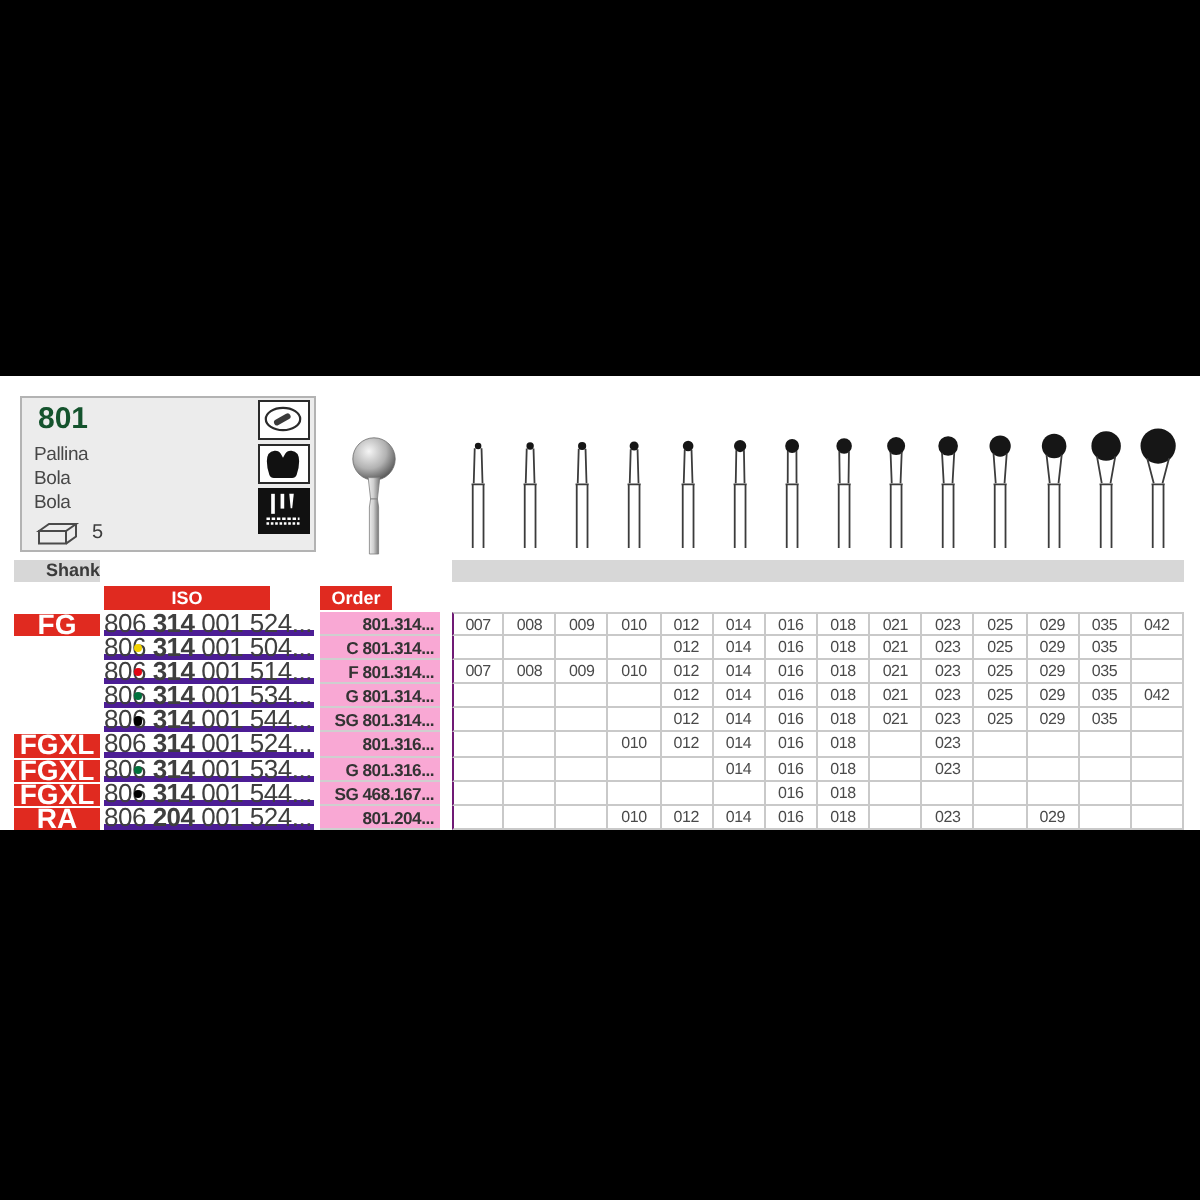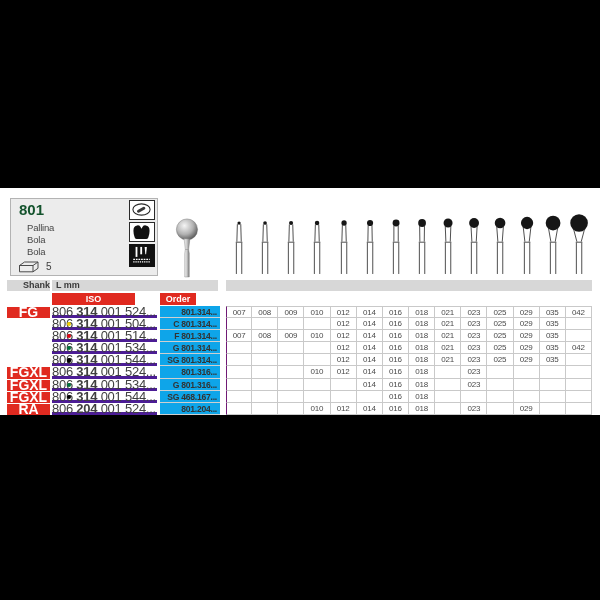--- a/index.html
+++ b/index.html
@@ -9,21 +9,21 @@
     font-family:"Liberation Sans", sans-serif;
   }
   .band{position:absolute;left:0;top:188px;width:600px;height:227px;background:#fff}
 
   
   .infobox{
     position:absolute;left:10px;top:10px;width:148px;height:78px;
     background:#ececec;border:1px solid #b3b3b3;box-sizing:border-box;
   }
   .prodnum{position:absolute;left:8px;top:2px;font-size:15px;font-weight:bold;color:#14532d}
-  .namel{position:absolute;left:16px;font-size:9.5px;color:#474747;letter-spacing:-0.2px}
+  .namel{position:absolute;left:6px;font-size:9.5px;color:#474747;letter-spacing:-0.2px}
   .n0{top:23px}.n1{top:35px}.n2{top:47px}
   .packrow{position:absolute;left:7px;top:60px;height:15px;display:flex;align-items:center}
   .packqty{font-size:10px;color:#3c3c3c;margin-left:6px}
   .iconstack{position:absolute;right:2px;top:1px;width:26px}
   .icb{width:26px;box-sizing:border-box;margin-bottom:2px;background:#fff;border:1.4px solid #2a2a2a;height:20px}
   .icb3{height:23px;background:#111;border:1.4px solid #111}
   .icb svg{display:block}
 
   
   .burphoto{position:absolute;left:172px;top:26px;width:30px;height:64px}
@@ -58,21 +58,21 @@
   }
   .c-iso{
     width:105px;position:relative;box-sizing:border-box;
     font-size:13px;color:#3f3f3f;text-align:right;padding-right:9px;
     line-height:12.1px;border-bottom:3px solid #4c1d95;letter-spacing:-0.25px;
     background:#fff;white-space:nowrap;
   }
   .c-iso .bold{font-weight:bold}
   .dot{position:absolute;left:15px;top:4px;width:4.2px;height:4.2px;border-radius:50%}
   .c-order{
-    width:60px;box-sizing:border-box;background:#0ea5e9;
+    width:60px;box-sizing:border-box;background:#f9a8d4;
     font-size:8.6px;font-weight:bold;color:#333;text-align:right;padding-right:3px;
     line-height:12.1px;border-bottom:1px solid #cfcfcf;letter-spacing:-0.25px;white-space:nowrap;
   }
   .c-size{
     width:26.1429px;box-sizing:border-box;
     border-right:1px solid #c9c9c9;border-bottom:1px solid #c9c9c9;
     font-size:8px;color:#4a4a4a;text-align:center;line-height:12px;letter-spacing:-0.2px;
   }
   .trow .c-size:nth-child(7){border-left:1px solid #701a75}
   .trow:first-child .c-size{border-top:1px solid #c9c9c9}
@@ -204,21 +204,20 @@
           <path d="M9.77 30.2 L16.37 30.2 M10.370000000000001 30.6 L10.370000000000001 62 M15.77 30.6 L15.77 62" stroke="#3c3c3c" stroke-width="0.9" fill="none"></path>
         </svg></div>
       <div class="sil"><svg viewBox="0 0 26.14 62" width="26.14" height="62">
           <circle cx="13.07" cy="11" r="8.809999999999999" fill="#161616"></circle>
           <path d="M7.607800000000001 17.166999999999998 L10.870000000000001 29.6 M18.5322 17.166999999999998 L15.27 29.6" stroke="#3c3c3c" stroke-width="0.9" fill="none"></path>
           <path d="M9.77 30.2 L16.37 30.2 M10.370000000000001 30.6 L10.370000000000001 62 M15.77 30.6 L15.77 62" stroke="#3c3c3c" stroke-width="0.9" fill="none"></path>
         </svg></div>
     </div>
 
   <div class="hgrey h-shank">Shank</div>
-  <div class="hgrey h-lmm">L mm</div>
   <div class="hgrey h-right"></div>
   <div class="hred h-iso">ISO</div>
   <div class="hred h-order">Order No.</div>
 
   <div class="rows" id="rows">
       <div class="trow">
         <div class="c-badge">
           <div class="badge">FG</div>
         </div>
         <div class="sp2"></div>

